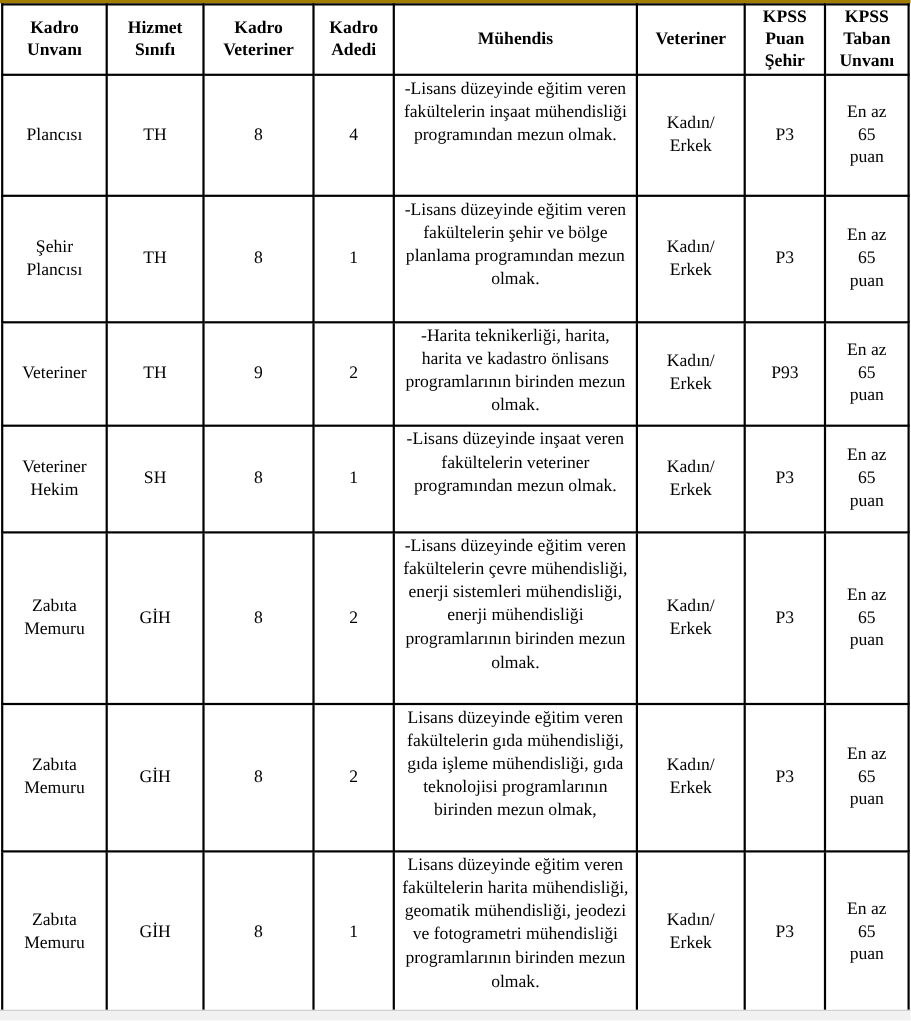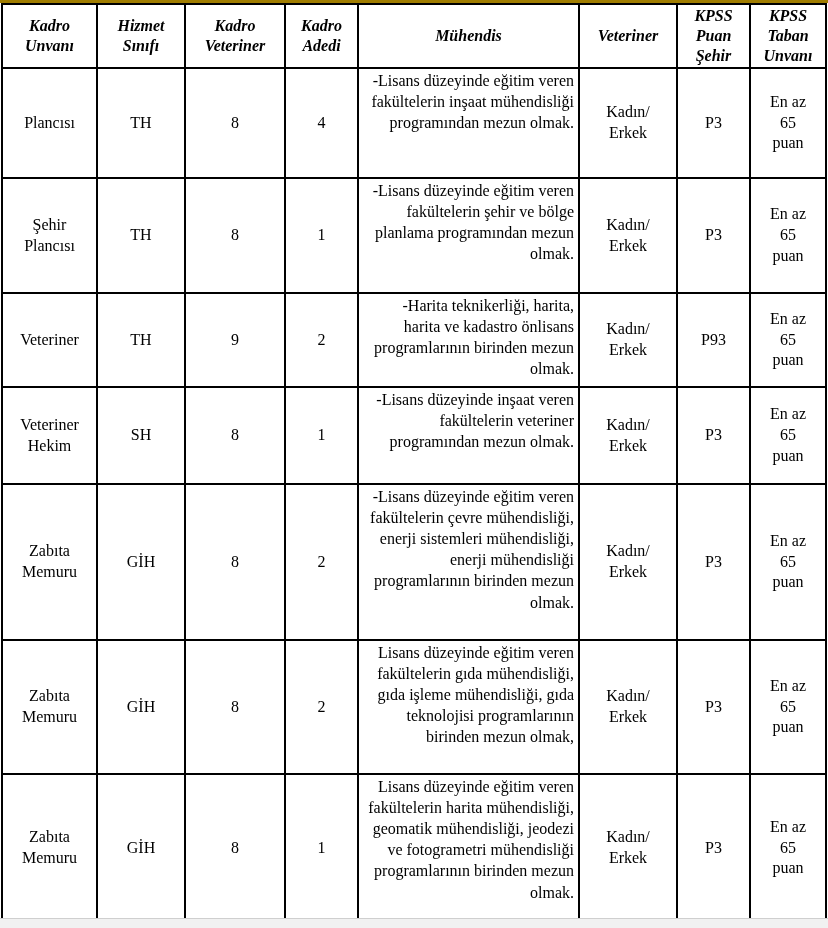--- a/index.html
+++ b/index.html
@@ -39,21 +39,21 @@
     text-align: center;
     vertical-align: middle;
     line-height: 1.25;
   }
   table.kadro td {
     text-align: center;
     vertical-align: middle;
     line-height: 1.3;
   }
   table.kadro td.nitelik {
-    text-align: right;
+    text-align: center;
     vertical-align: top;
     padding: 1px 4px;
     line-height: 1.32;
   }
   .preline { white-space: pre-line; }
   .bottom-strip {
     position: absolute;
     left: 0;
     bottom: 0;
     width: 828px;
@@ -73,21 +73,21 @@
       <col style="width:95px">
       <col style="width:88px">
       <col style="width:100px">
       <col style="width:73px">
       <col style="width:221px">
       <col style="width:98px">
       <col style="width:73px">
       <col style="width:76px">
     </colgroup>
     <thead>
-      <tr style="height:60px;font-style:italic;">
+      <tr style="height:60px;">
         <th>Kadro Unvanı</th>
         <th>Hizmet Sınıfı</th>
         <th>Kadro Veteriner</th>
         <th>Kadro Adedi</th>
         <th>Mühendis</th>
         <th>Veteriner</th>
         <th>KPSS Puan Şehir</th>
         <th>KPSS Taban Unvanı</th>
       </tr>
     </thead>

